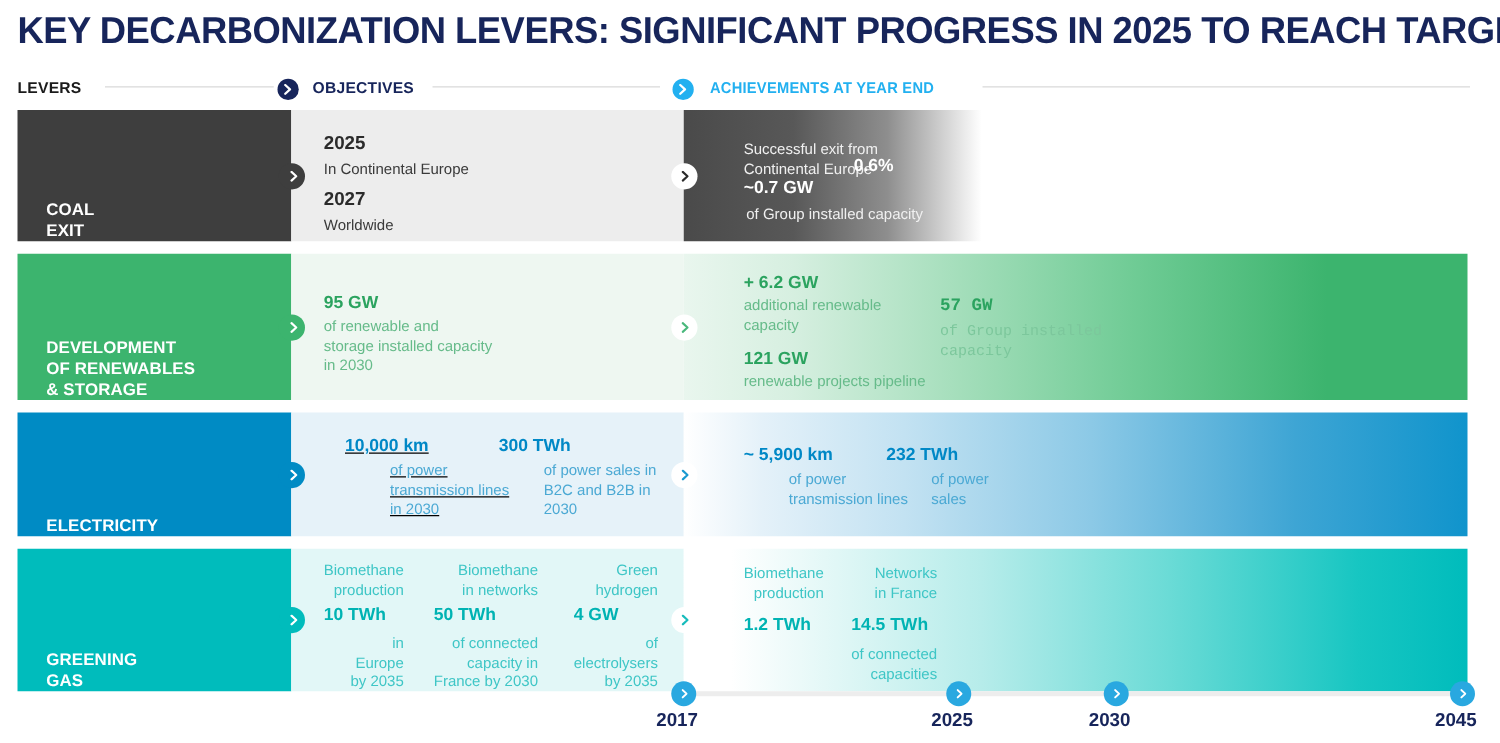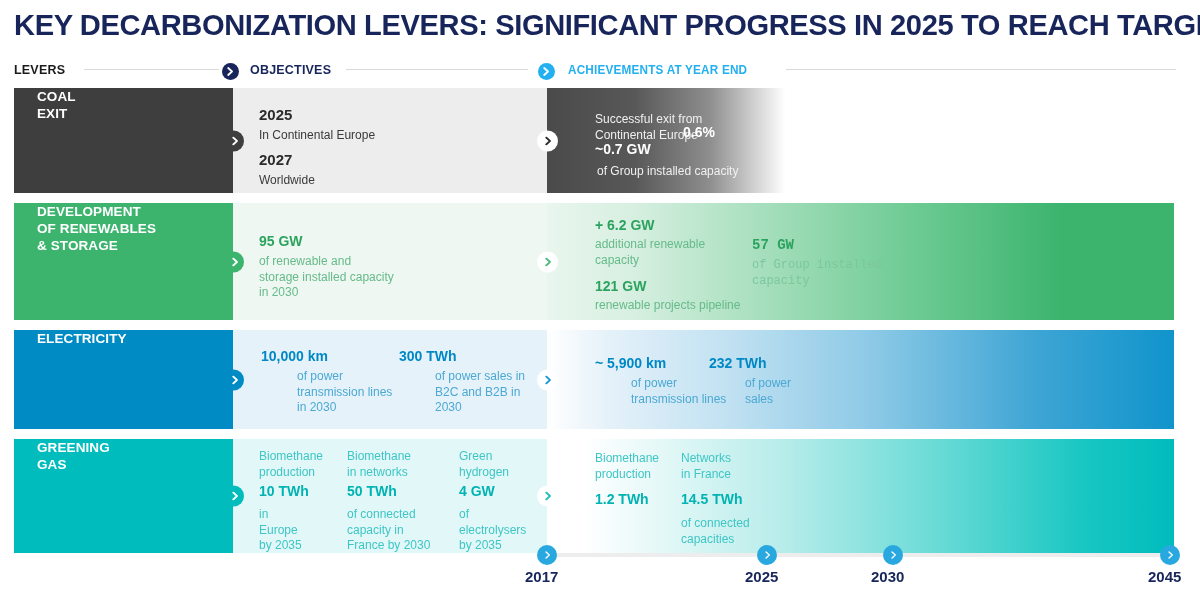--- a/index.html
+++ b/index.html
@@ -89,21 +89,21 @@
   .row-gas        { top: 439px; height: 114px; }
 
   
   .lever {
     position: absolute;
     left: 0;
     top: 0;
     bottom: 0;
     width: 219px;
     display: flex;
-    align-items: flex-start;
+    align-items: flex-end;
     box-sizing: border-box;
     padding-left: 23px;
   }
   .lever-title {
     color: #ffffff;
     font-size: 13.5px;
     font-weight: bold;
     line-height: 17px;
     letter-spacing: 0.1px;
     white-space: pre-line;
@@ -206,21 +206,21 @@
   .t-green-big   { color: #2ba35f; }
   .t-green-small { color: #66bb8a; }
   .t-green-small-d { color: #7cc79c; }
 
   
   .t-blue-big   { color: #0088c6; }
   .t-blue-small { color: #4ba9d4; margin-left: 36px; }
 
   
   .t-teal-big   { color: #00b3b3; }
-  .t-teal-small { color: #3ec6c6; }
+  .t-teal-small { color: #3ec6c6; text-align: right; }
 
   
   .timeline {
     position: absolute;
     left: 0;
     top: 545px;
     width: 1200px;
     height: 49px;
   }
   .tl-line {
@@ -365,21 +365,21 @@
   <div class="lever lever-electricity">
     <div class="lever-title">ELECTRICITY</div>
   </div>
   <div class="chev-lever chev-lever-electricity">
     <svg width="7" height="9" viewBox="0 0 7 9">
         <path d="M1.2 1 L5 4.5 L1.2 8" stroke="#ffffff" stroke-width="1.7" fill="none" stroke-linecap="round" stroke-linejoin="round"></path>
       </svg>
   </div>
 
   <div class="objectives obj-electricity">
-    <div class="cell" style="left:28px; top:16px;">
+    <div class="cell" style="left:43px; top:16px;text-decoration:underline;">
       <div class="big t-blue-big">10,000 km</div>
       <div class="small t-blue-small" style="margin-top:3px;">of power
 transmission lines
 in 2030</div>
     </div>
     <div class="cell" style="left:166px; top:16px;">
       <div class="big t-blue-big">300 TWh</div>
       <div class="small t-blue-small" style="margin-top:3px;">of power sales in
 B2C and B2B in 2030</div>
     </div>

